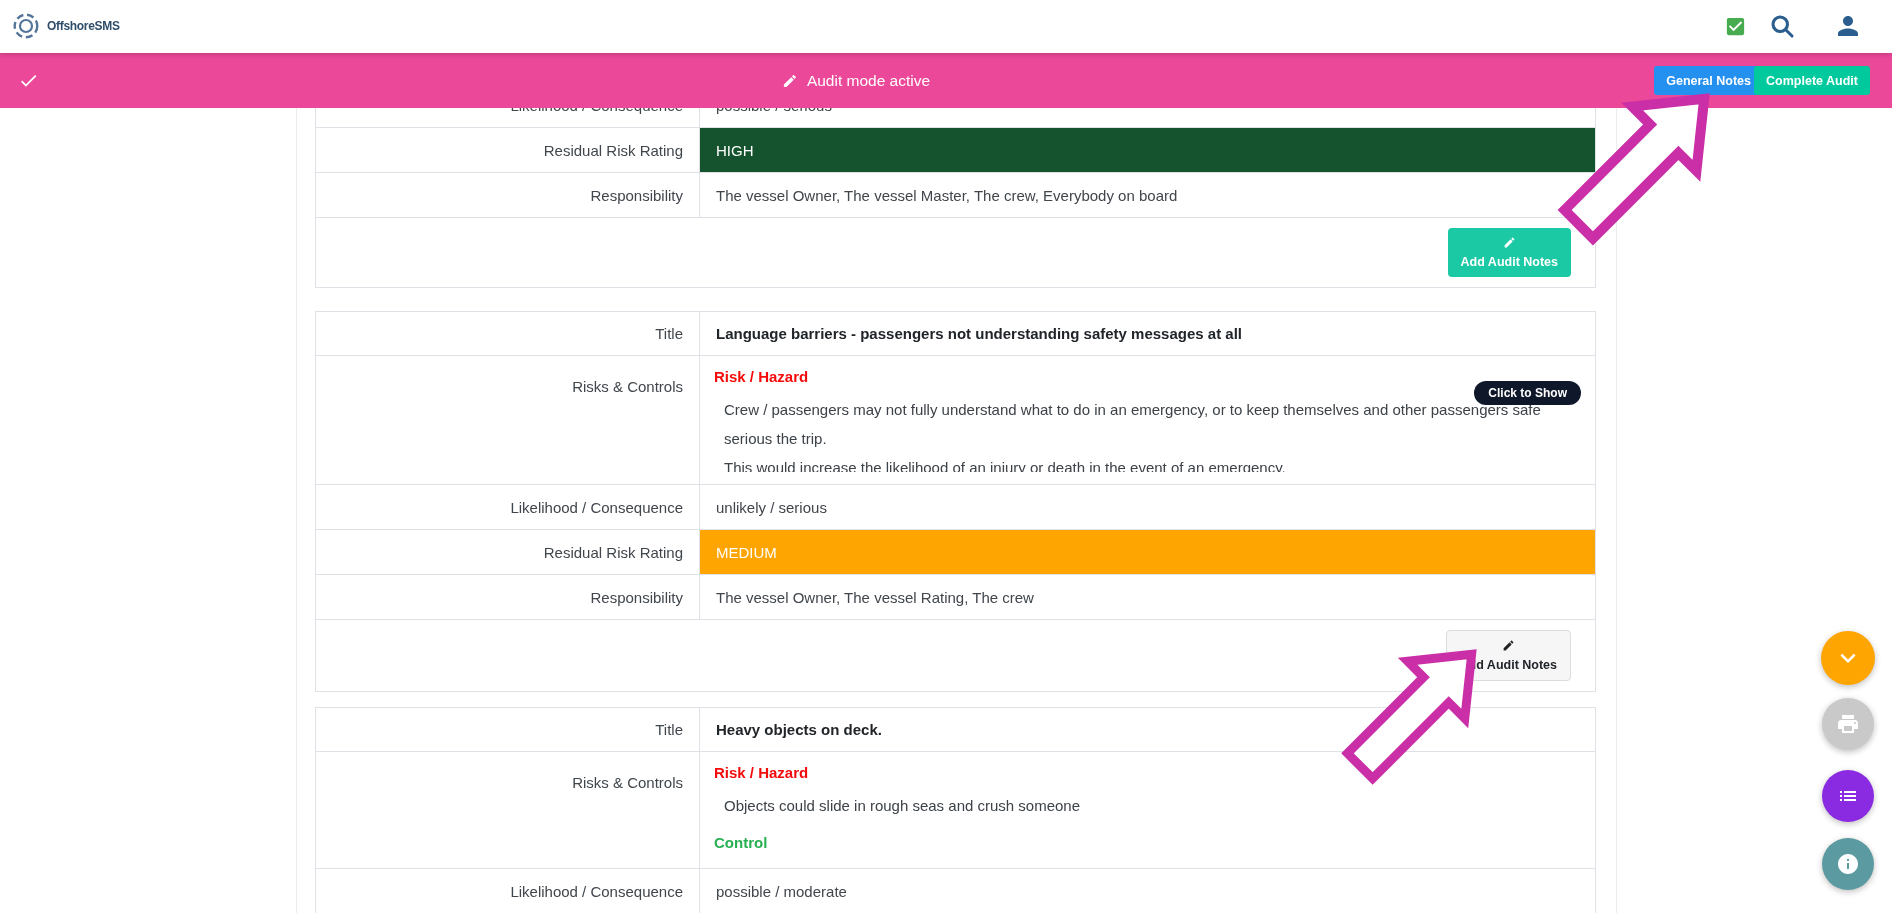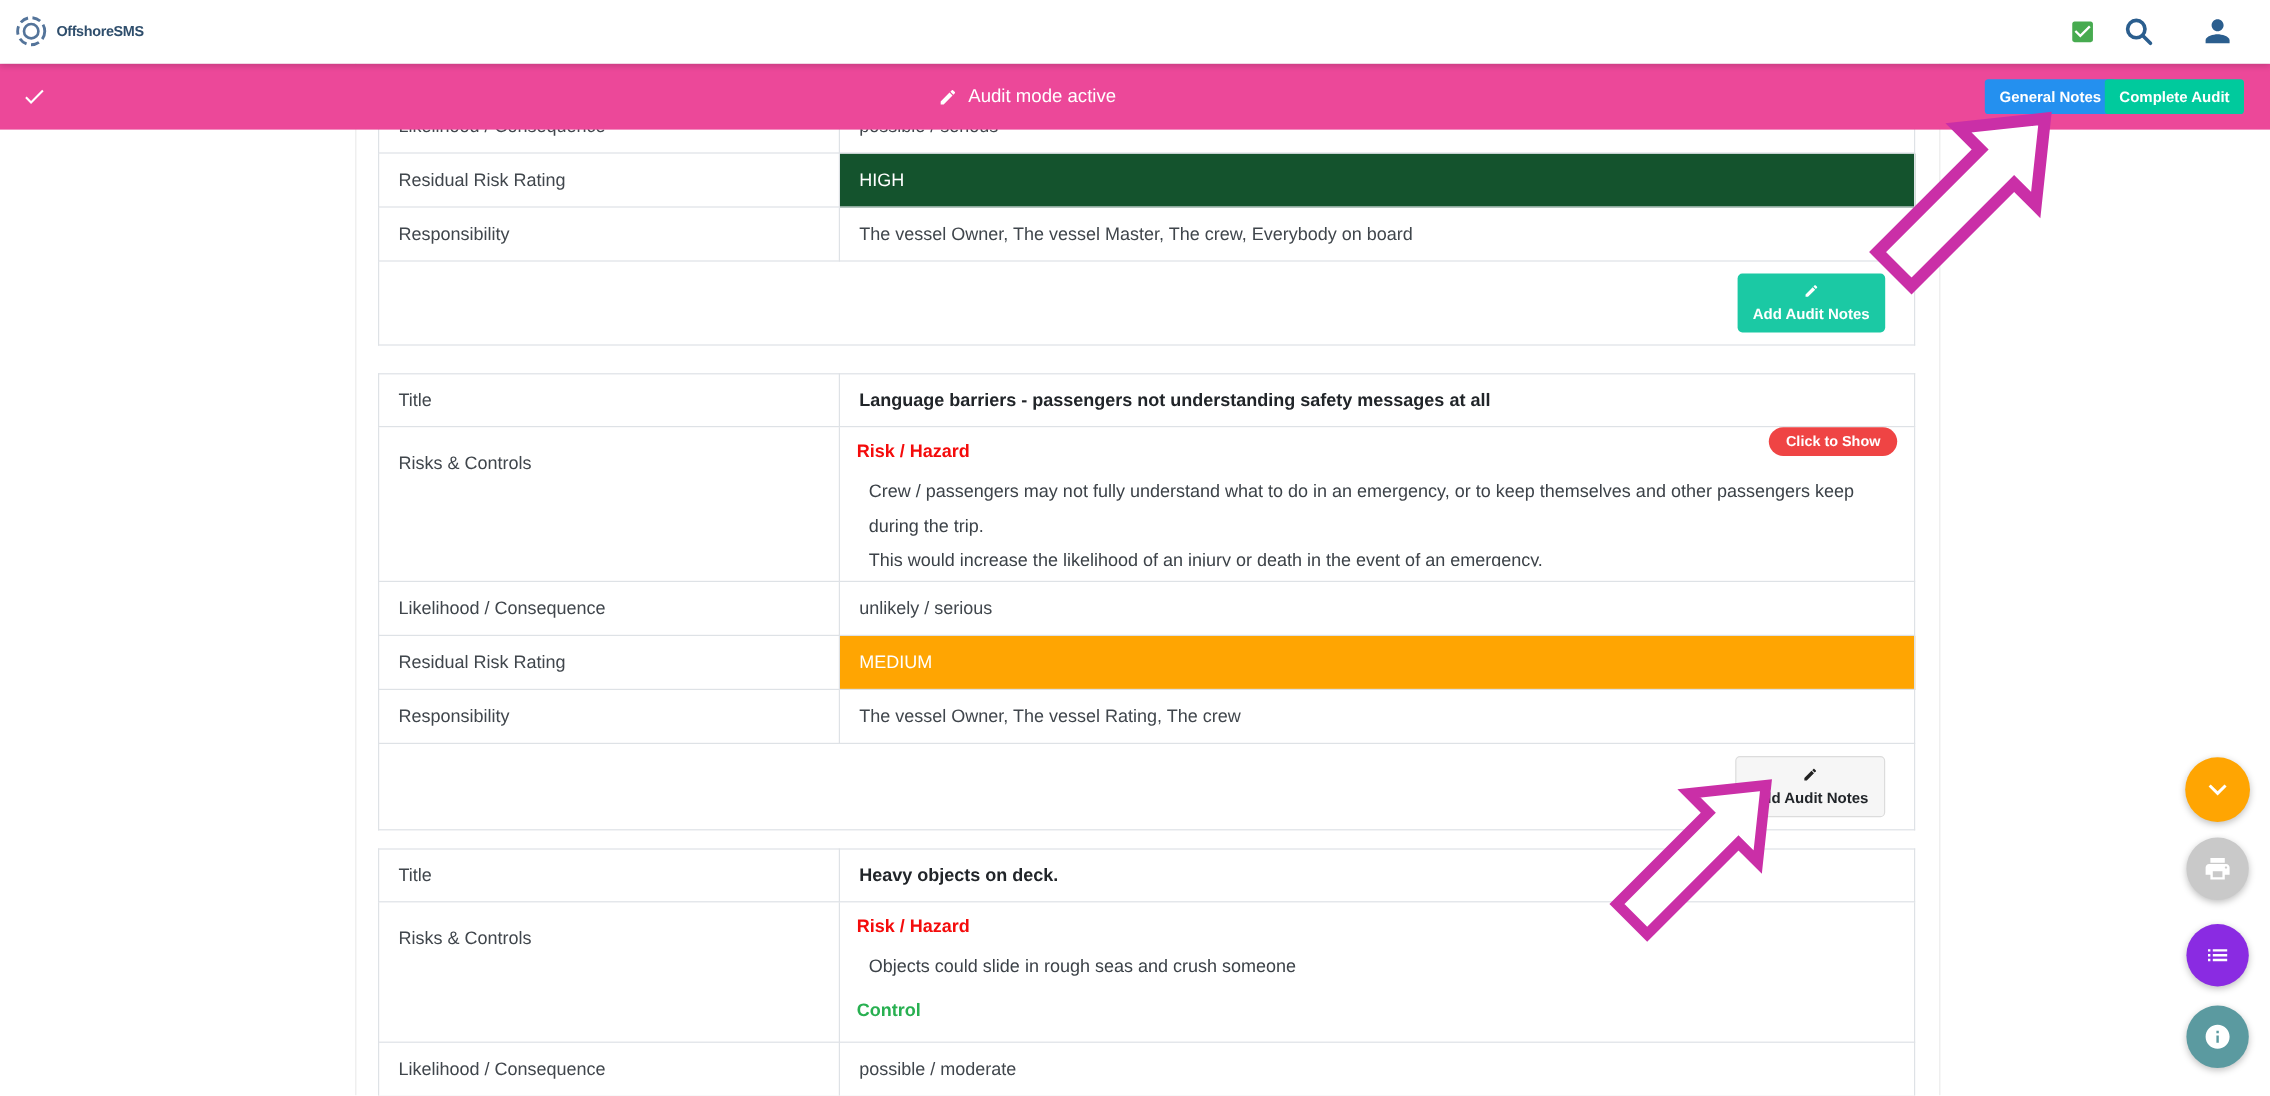--- a/index.html
+++ b/index.html
@@ -30,32 +30,32 @@
   .btn-complete { right:22px;  background:#00ca9d; }
 
   
   .card { position:absolute; left:296px; top:0; width:1321px; height:913px;
           background:#fff; border-left:1px solid #ececec; border-right:1px solid #ececec; z-index:1; }
 
   table.risk-table { position:absolute; left:315px; width:1281px; border-collapse:collapse;
                      background:#fff; z-index:2; table-layout:fixed; }
   #t1 { top:82px; } #t2 { top:311px; } #t3 { top:707px; }
   td { border:1px solid #dee2e6; font-size:15px; color:#40464c; padding:10px 16px; vertical-align:middle; }
-  td.lbl { width:384px; }
+  td.lbl { width:384px;text-align:right; }
   tr.h45 td { height:45px; } tr.h44 td { height:44px; }
   .val-title { font-weight:bold; color:#212529; }
   td.rating { color:#fff; font-weight:400; }
   tr.btnrow td { height:60px; text-align:right; padding-right:24px; }
 
   td.risks { vertical-align:top; position:relative; padding:12px 14px; }
   .clipwrap { overflow:hidden; }
   .hazard { color:#f40b0b; font-weight:bold; font-size:15px; margin-bottom:10px; }
   .ctrl   { color:#28b051; font-weight:bold; font-size:15px; margin-top:14px; }
   .risk-line { margin-left:10px; line-height:29px; color:#3c4248; max-width:845px; }
-  .click-show { position:absolute; right:14px; top:0; background:#ef4444; color:#fff;
+  .click-show { position:absolute; right:14px; top:25px; background:#0f172a; color:#fff;
                 border:none; border-radius:13px; font-family:inherit; font-size:12px; font-weight:bold;
                 padding:5px 14px; cursor:pointer; z-index:3; }
 
   .btn-audit { display:inline-flex; align-items:center; gap:6px; border-radius:4px;
                font-family:inherit; font-size:12.5px; font-weight:bold; padding:8px 13px; cursor:pointer;flex-direction:column; }
   .btn-audit.teal  { background:#1bc9a4; color:#fff; border:none; }
   .btn-audit.plain { background:#f6f6f6; color:#212529; border:1px solid #dcdcdc; }
 
   
   .fab { position:absolute; border-radius:50%; display:flex; align-items:center; justify-content:center;
@@ -151,21 +151,21 @@
     <td class="val-title">Language barriers - passengers not understanding safety messages at all</td>
   </tr>
   <tr>
     <td class="lbl" style="vertical-align:top; padding-top:22px;">Risks &amp; Controls</td>
     <td class="risks" style="height:123px;">
       <button class="click-show">
         <span>Click to Show</span>
       </button>
       <div class="clipwrap" style="height:104px;">
         <div class="hazard">Risk / Hazard</div>
-        <div class="risk-line">Crew / passengers may not fully understand what to do in an emergency, or to keep themselves and other passengers keep during the trip.</div>
+        <div class="risk-line">Crew / passengers may not fully understand what to do in an emergency, or to keep themselves and other passengers safe serious the trip.</div>
         <div class="risk-line">This would increase the likelihood of an injury or death in the event of an emergency.</div>
       </div>
     </td>
   </tr>
   <tr class="h45">
     <td class="lbl">Likelihood / Consequence</td>
     <td>unlikely / serious</td>
   </tr>
   <tr class="h45">
     <td class="lbl">Residual Risk Rating</td>

